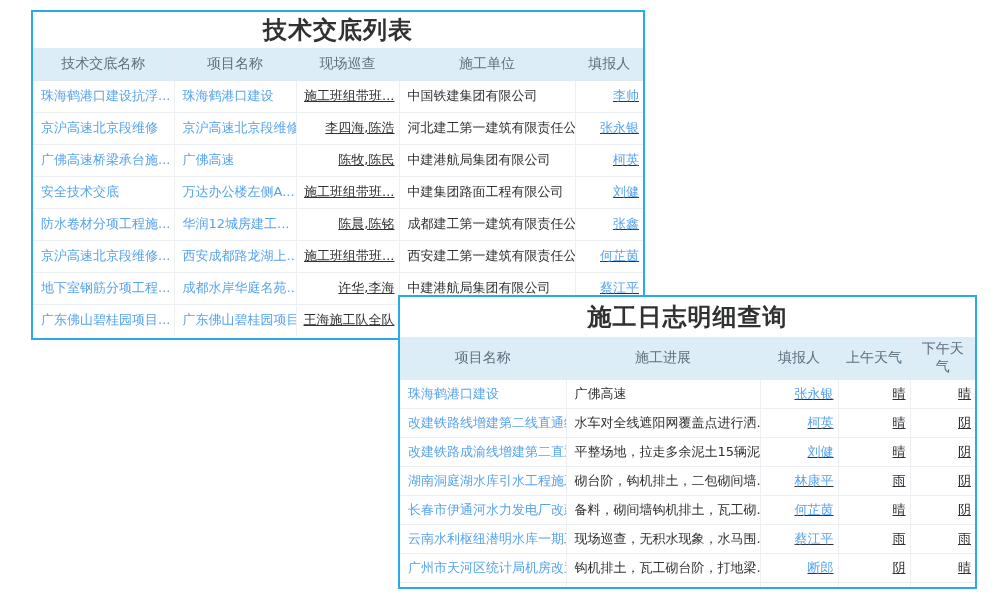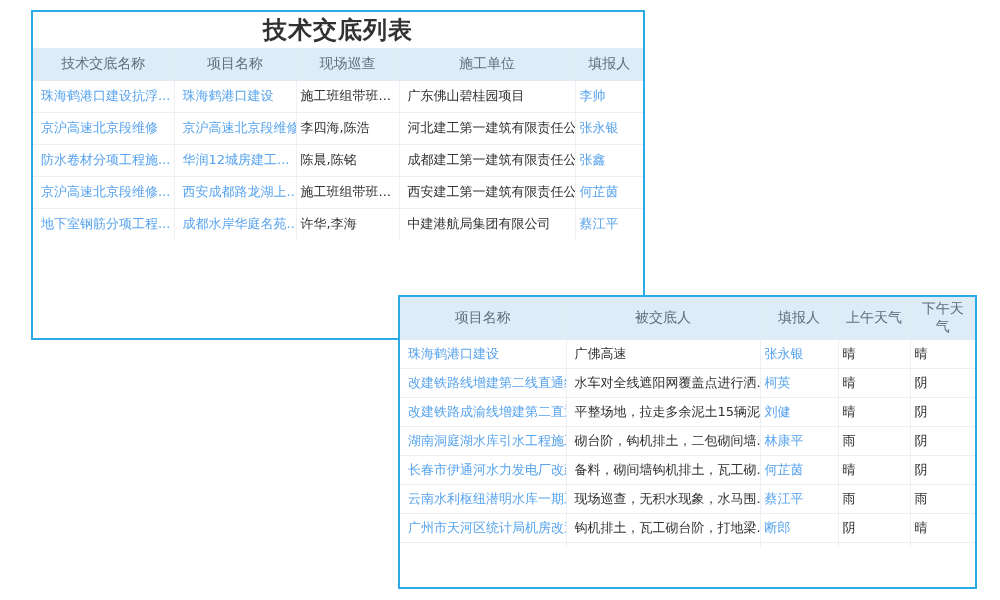--- a/index.html
+++ b/index.html
@@ -33,21 +33,21 @@
   td{
     font-size:13px;color:#303133;box-sizing:border-box;
     padding:0 4px 0 8px;white-space:nowrap;overflow:hidden;
     border-right:1px solid #eceff4;border-bottom:1px solid #eceff4;
   }
   td:last-child{border-right:none;}
   .card1 td{height:32px;}
   .card2 td{height:29px;}
   tr:last-child td{border-bottom:none;}
   .al{text-align:left;}
-  .ac{text-align:left;padding:0 4px;}
+  .ac{text-align:right;padding:0 4px;text-decoration:underline;}
   .lnk{color:#57a3ee;cursor:pointer;}
   .partial td{height:5px;border-bottom:none;}
 </style>
 </head>
 <body>
 
 <section class="card card1">
   <div class="card-title">技术交底列表</div>
   <table>
     <colgroup>
@@ -64,68 +64,90 @@
         <th>现场巡查</th>
         <th>施工单位</th>
         <th>填报人</th>
       </tr>
     </thead>
     <tbody>
       <tr>
         <td class="al"><span class="lnk">珠海鹤港口建设抗浮...</span></td>
         <td class="al"><span class="lnk">珠海鹤港口建设</span></td>
         <td class="ac">施工班组带班...</td>
-        <td class="al">广东佛山碧桂园项目</td>
+        <td class="al">中国铁建集团有限公司</td>
         <td class="ac"><span class="lnk">李帅</span></td>
       </tr>
       <tr>
         <td class="al"><span class="lnk">京沪高速北京段维修</span></td>
         <td class="al"><span class="lnk">京沪高速北京段维修</span></td>
         <td class="ac">李四海,陈浩</td>
         <td class="al">河北建工第一建筑有限责任公司</td>
         <td class="ac"><span class="lnk">张永银</span></td>
       </tr>
       <tr>
+        <td class="al"><span class="lnk">广佛高速桥梁承台施...</span></td>
+        <td class="al"><span class="lnk">广佛高速</span></td>
+        <td class="ac">陈牧,陈民</td>
+        <td class="al">中建港航局集团有限公司</td>
+        <td class="ac"><span class="lnk">柯英</span></td>
+      </tr>
+      <tr>
+        <td class="al"><span class="lnk">安全技术交底</span></td>
+        <td class="al"><span class="lnk">万达办公楼左侧A...</span></td>
+        <td class="ac">施工班组带班...</td>
+        <td class="al">中建集团路面工程有限公司</td>
+        <td class="ac"><span class="lnk">刘健</span></td>
+      </tr>
+      <tr>
         <td class="al"><span class="lnk">防水卷材分项工程施...</span></td>
         <td class="al"><span class="lnk">华润12城房建工...</span></td>
         <td class="ac">陈晨,陈铭</td>
         <td class="al">成都建工第一建筑有限责任公司</td>
         <td class="ac"><span class="lnk">张鑫</span></td>
       </tr>
       <tr>
         <td class="al"><span class="lnk">京沪高速北京段维修...</span></td>
         <td class="al"><span class="lnk">西安成都路龙湖上...</span></td>
         <td class="ac">施工班组带班...</td>
         <td class="al">西安建工第一建筑有限责任公司</td>
         <td class="ac"><span class="lnk">何芷茵</span></td>
       </tr>
       <tr>
         <td class="al"><span class="lnk">地下室钢筋分项工程...</span></td>
         <td class="al"><span class="lnk">成都水岸华庭名苑...</span></td>
         <td class="ac">许华,李海</td>
         <td class="al">中建港航局集团有限公司</td>
         <td class="ac"><span class="lnk">蔡江平</span></td>
       </tr>
+      <tr>
+        <td class="al"><span class="lnk">广东佛山碧桂园项目...</span></td>
+        <td class="al"><span class="lnk">广东佛山碧桂园项目</span></td>
+        <td class="ac">王海施工队全队</td>
+        <td class="al"></td>
+        <td class="ac"><span class="lnk"></span></td>
+      </tr>
     </tbody>
   </table>
 </section>
 
 <section class="card card2">
+  <div class="card-title">施工日志明细查询</div>
   <table>
     <colgroup>
         <col style="width:166px">
         <col style="width:194px">
         <col style="width:78px">
         <col style="width:72px">
         <col style="width:65px">
       </colgroup>
     <thead>
       <tr>
         <th>项目名称</th>
-        <th>被交底人</th>
+        <th>施工进展</th>
         <th>填报人</th>
         <th>上午天气</th>
         <th>下午天气</th>
       </tr>
     </thead>
     <tbody>
       <tr>
         <td class="al"><span class="lnk">珠海鹤港口建设</span></td>
         <td class="al">广佛高速</td>
         <td class="ac"><span class="lnk">张永银</span></td>

